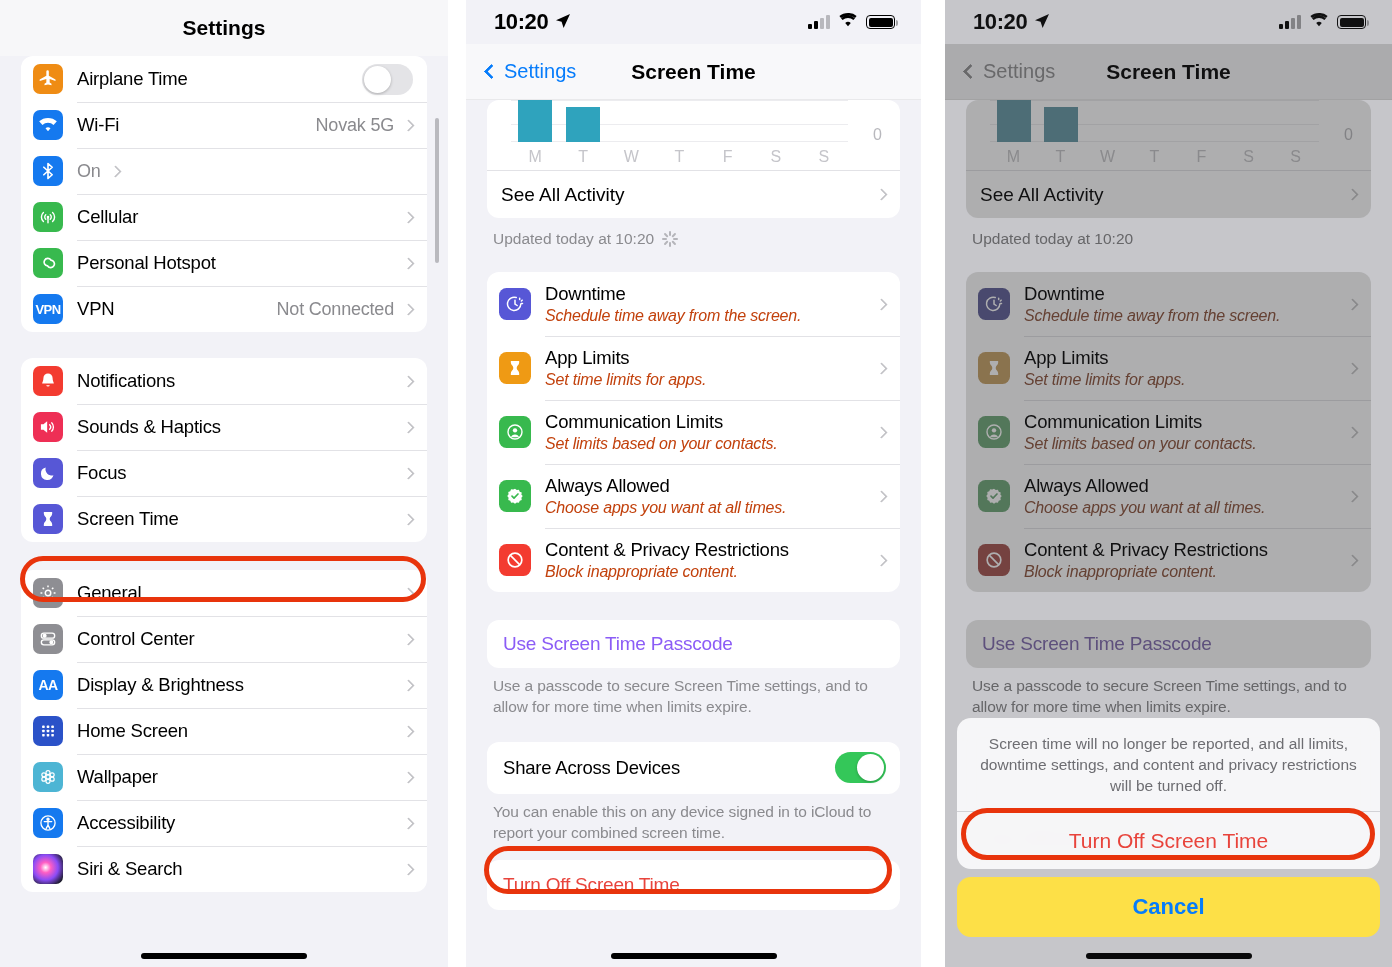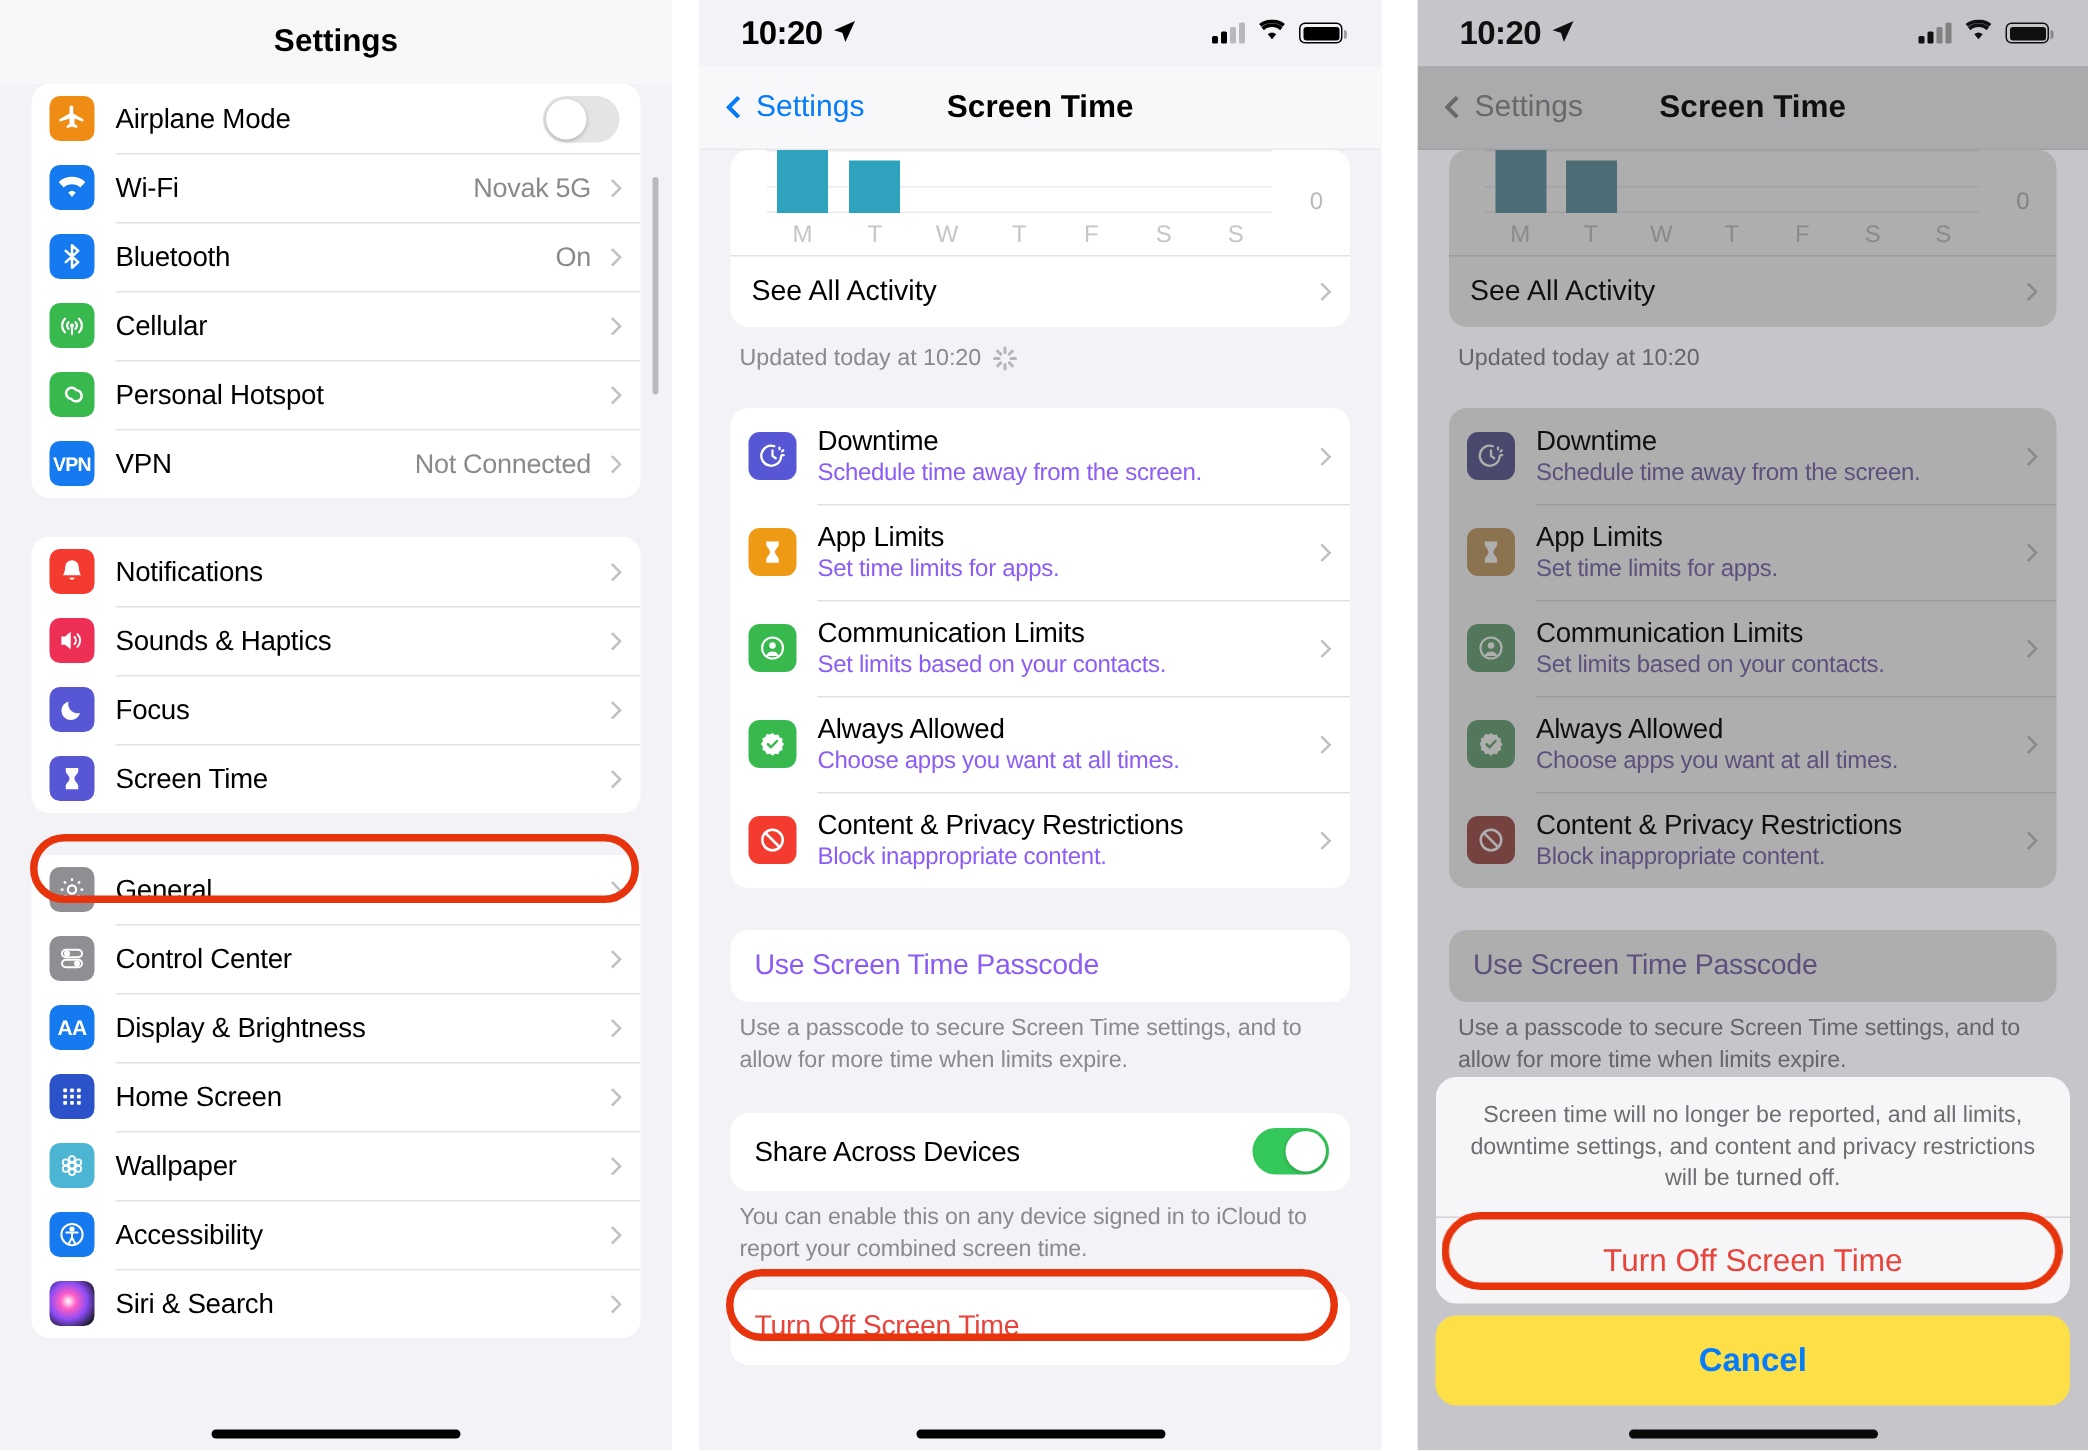--- a/index.html
+++ b/index.html
@@ -166,21 +166,21 @@
     display:flex; align-items:center; min-height: 64px;
     padding: 0 14px 0 12px; position: relative; cursor:pointer;
   }
   .row2 + .row2::before {
     content:""; position:absolute; left: 58px; right:0; top:0; height:1px; background:#e2e2e6;
   }
   .row2 .ico { width:32px;height:32px;border-radius:7.5px;flex:0 0 32px;margin-right:14px;
                display:flex;align-items:center;justify-content:center;color:#fff;}
   .row2 .txt2 { flex:1; }
   .row2 .t1 { font-size:18.5px; color:#000; letter-spacing:-0.2px; line-height:1.25; }
-  .row2 .t2 { font-size:16px; color:#8b5cf6; letter-spacing:-0.2px; line-height:1.3; margin-top:1px;}
+  .row2 .t2 { font-size:16px; color:#c2410c; letter-spacing:-0.2px; line-height:1.3; margin-top:1px;font-style:italic;}
 
   .linkrow {
     background:#fff; border-radius:12px; min-height:48px; display:flex; align-items:center;
     padding: 0 16px; cursor:pointer;
   }
   .linkrow span { font-size:19px; color:#8b5cf6; letter-spacing:-0.2px; }
   .linkrow.danger span { color:#e8443c; }
 
   .footnote {
     font-size: 15.5px; color:#8a8a8e; line-height:1.35; padding: 8px 6px 0 6px;
@@ -237,21 +237,21 @@
 
     <div class="body">
 
       <div class="card">
         <div class="row">
           <span class="ico" style="background:#ef8c14">
             <svg viewBox="0 0 24 24" fill="#fff">
                 <path d="M21 14.5v-2l-8-4.5V3a1.5 1.5 0 0 0-3 0v5l-8 4.5v2l8-2.5v4.2l-2.2 1.6v1.7L12 18.5l4.2 1V17.8L14 16.2V12z"></path>
               </svg>
           </span>
-          <span class="lbl">Airplane Mode</span>
+          <span class="lbl">Airplane Time</span>
           <span class="toggle">
               <b></b>
             </span>
         </div>
 
         <div class="row">
           <span class="ico" style="background:#1579ef">
             <svg viewBox="0 0 24 24" fill="#fff">
                 <path d="M12 19.5 9 15.9a4.7 4.7 0 0 1 6 0zM5.3 12a10 10 0 0 1 13.4 0l2-2.4a13 13 0 0 0-17.4 0zM12 3.5A16 16 0 0 0 1.4 7.5l2 2.4A13 13 0 0 1 12 6.5c3.3 0 6.4 1.2 8.6 3.4l2-2.4A16 16 0 0 0 12 3.5z"></path>
               </svg>
@@ -260,21 +260,20 @@
           <span class="val">Novak 5G</span>
           <span class="chev"></span>
         </div>
 
         <div class="row">
           <span class="ico" style="background:#1579ef">
             <svg viewBox="0 0 24 24" fill="none" stroke="#fff" stroke-width="2" stroke-linejoin="round" stroke-linecap="round">
                 <path d="M7 7.5 17 16.5 12 21V3l5 4.5L7 16.5"></path>
               </svg>
           </span>
-          <span class="lbl">Bluetooth</span>
           <span class="val">On</span>
           <span class="chev"></span>
         </div>
 
         <div class="row">
           <span class="ico" style="background:#38b94e">
             <svg viewBox="0 0 24 24" fill="none" stroke="#fff" stroke-width="1.7" stroke-linecap="round">
                 <path d="M6.5 6.5a7.5 7.5 0 0 0 0 11M17.5 6.5a7.5 7.5 0 0 1 0 11M9.3 9.3a3.6 3.6 0 0 0 0 5.4M14.7 9.3a3.6 3.6 0 0 1 0 5.4"></path>
                 <circle cx="12" cy="12" r="1.6" fill="#fff" stroke="none"></circle>
                 <path d="M12 13.6V19"></path>

